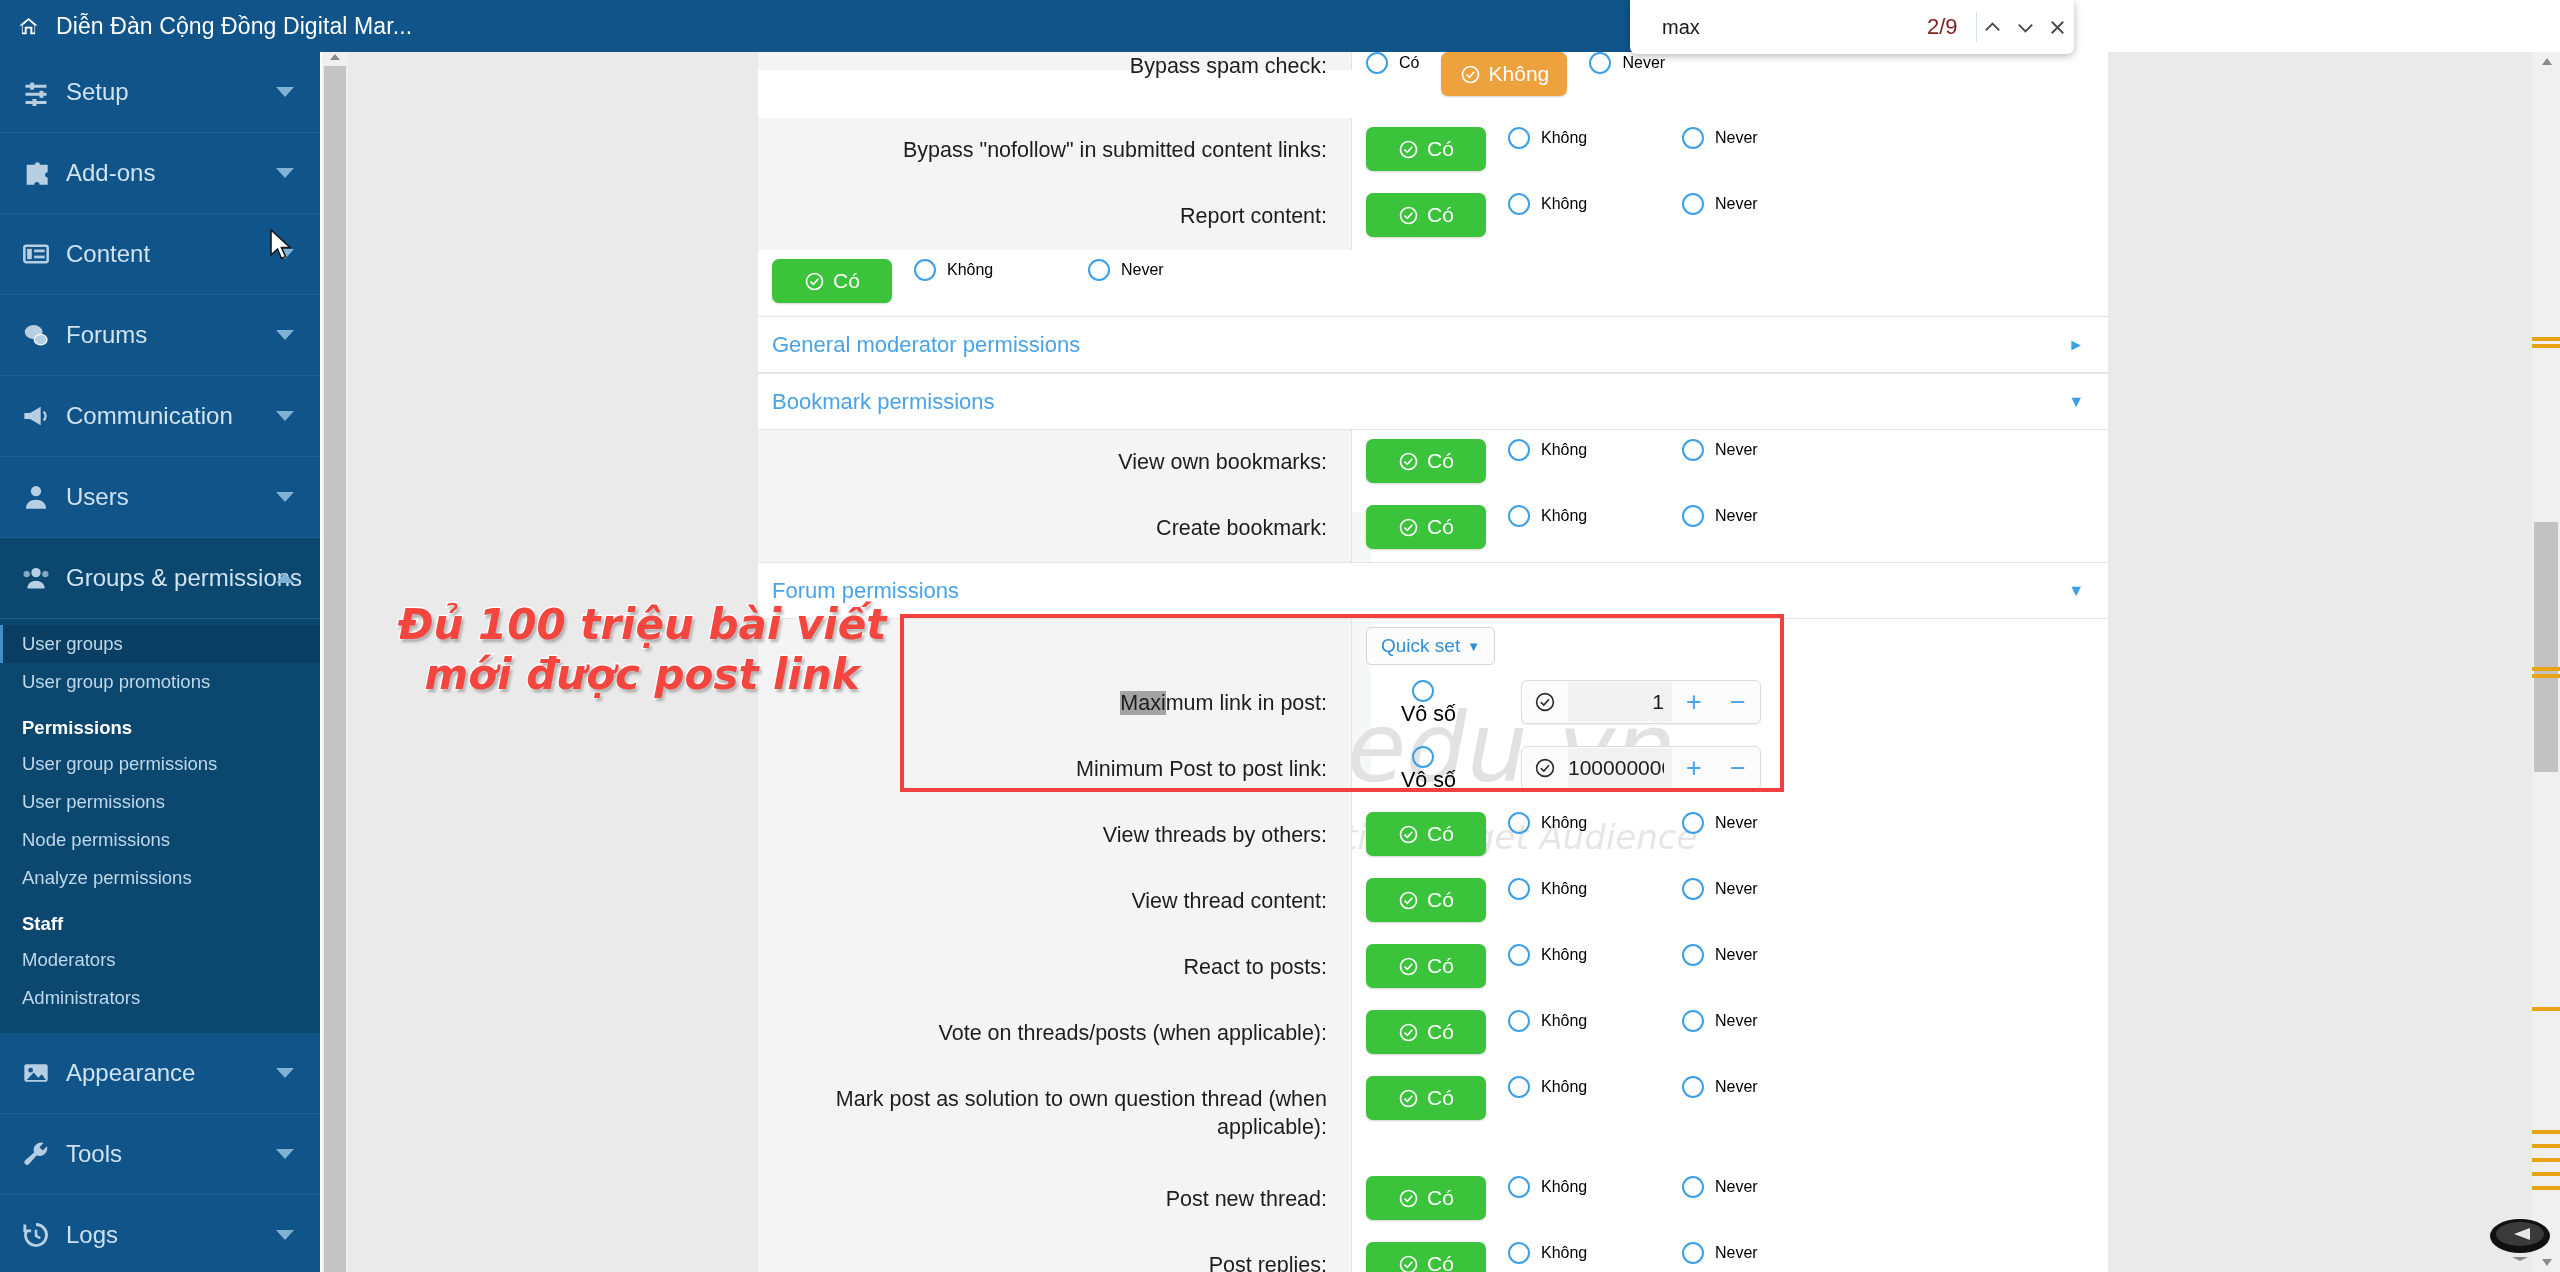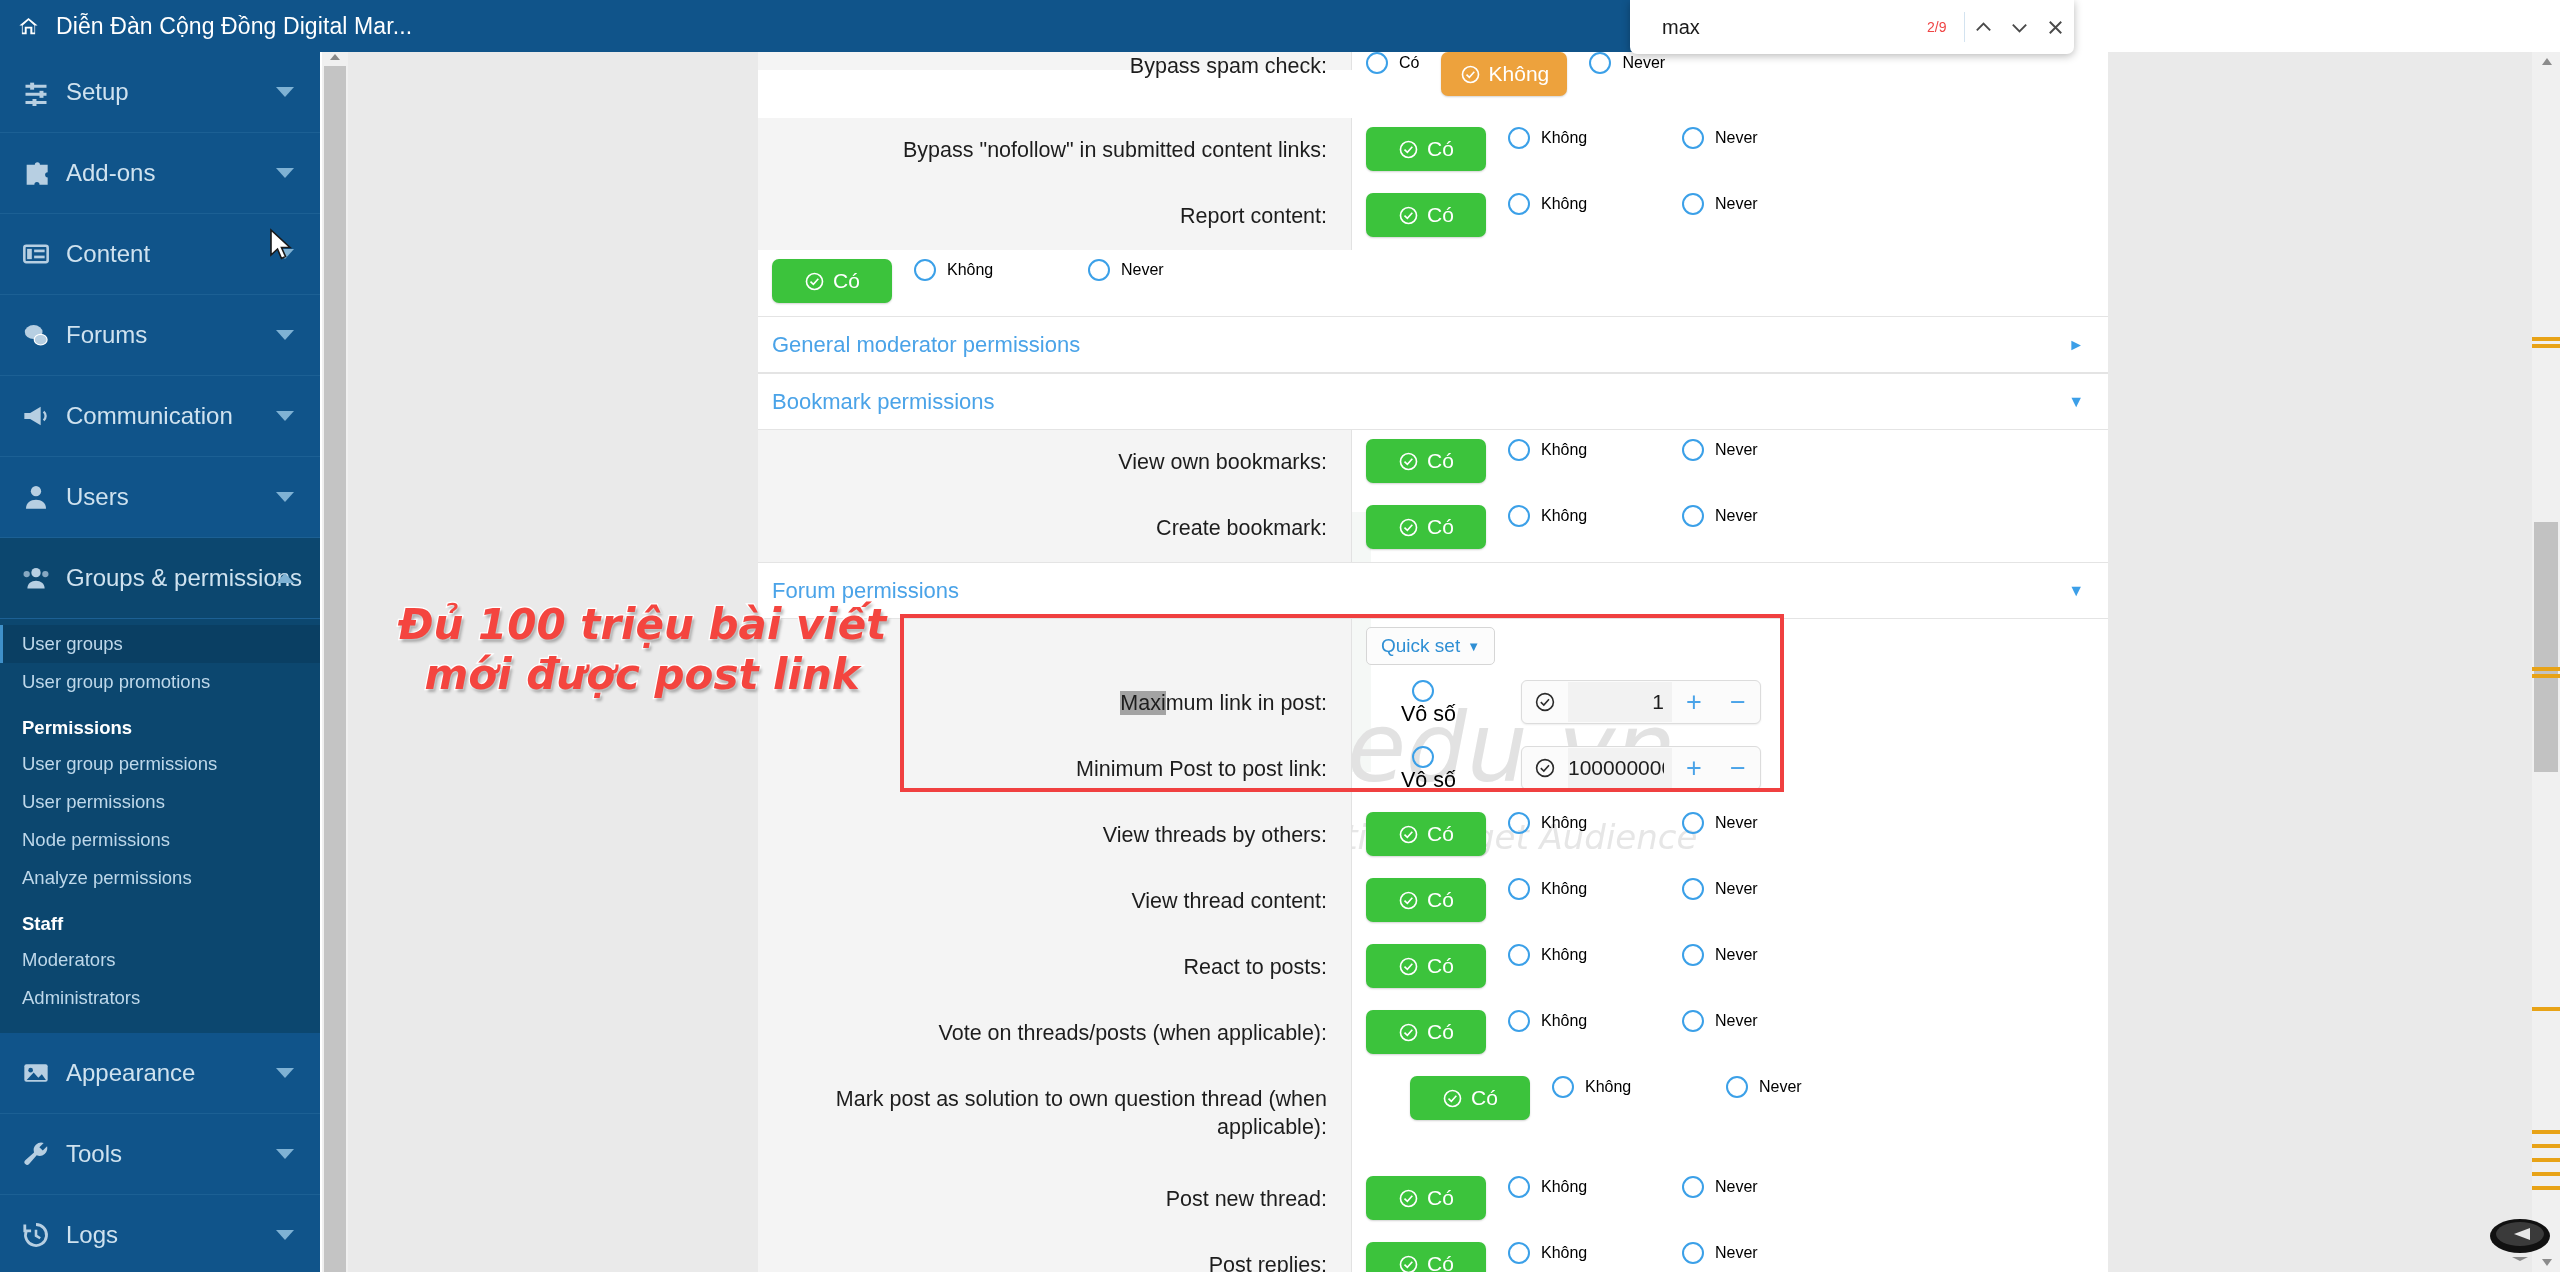--- a/index.html
+++ b/index.html
@@ -126,21 +126,21 @@
   .prow .lbl {
     width: 594px;
     background: #f4f4f4;
     border-right: 1px solid #e2e2e2;
     text-align: right;
     padding: 18px 24px 18px 10px;
     font-size: 21.5px; color: #1d1d1d; line-height: 1.32;
     min-height: 66px;
   }
   .prow.tall .lbl { min-height: 100px; }
-  .prow.tall { min-height: 100px; gap: 44px; }
+  .prow.tall { min-height: 100px; }
   .prow .opts {
     flex: 1; display: flex; align-items: flex-start;
     padding-top: 9px; padding-left: 14px;
     gap: 0;
   }
 
   .btn-yes {
     display: inline-flex; align-items: center; justify-content: center;
     width: 120px; height: 44px;
     background: #3cc33c; border-radius: 7px;
@@ -292,21 +292,21 @@
     border-radius: 0 0 7px 7px;
     box-shadow: 0 2px 8px rgba(0,0,0,.28);
     display: flex; align-items: center;
     z-index: 60;
   }
   .findbar .q {
     flex: 1; padding-left: 32px; font-size: 20px; color: #1a1a1a;
     border: none; outline: none; background: transparent;
     font-family: "Liberation Sans", sans-serif;
   }
-  .findbar .count { font-size: 14px; color: #ef4444; padding-right: 18px; }
+  .findbar .count { font-size: 22px; color: #7f1d1d; padding-right: 18px; }
   .findbar .divider { width: 1px; height: 30px; background: #d3e3f0; }
   .findbar .fb-btn {
     width: 48px; height: 54px; display: flex; align-items: center; justify-content: center;
   }
   .findbar .fb-btn svg { width: 21px; height: 21px; fill: none; stroke: #4a4a4a; stroke-width: 2; }
 </style>
 </head>
 <body>
 
 <div id="app">

